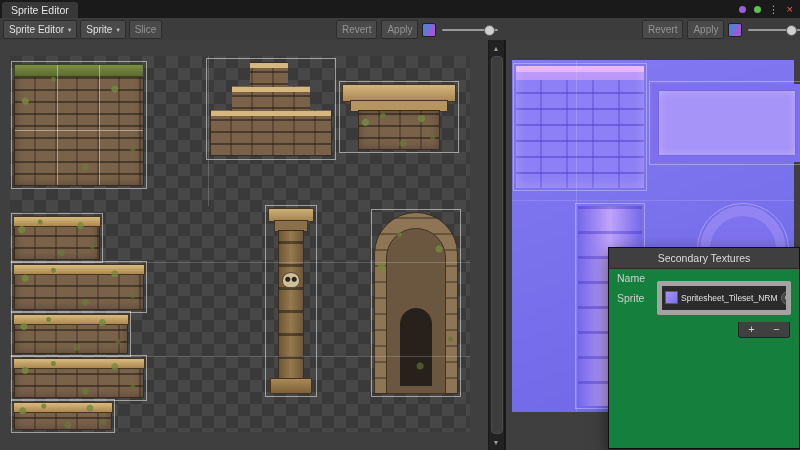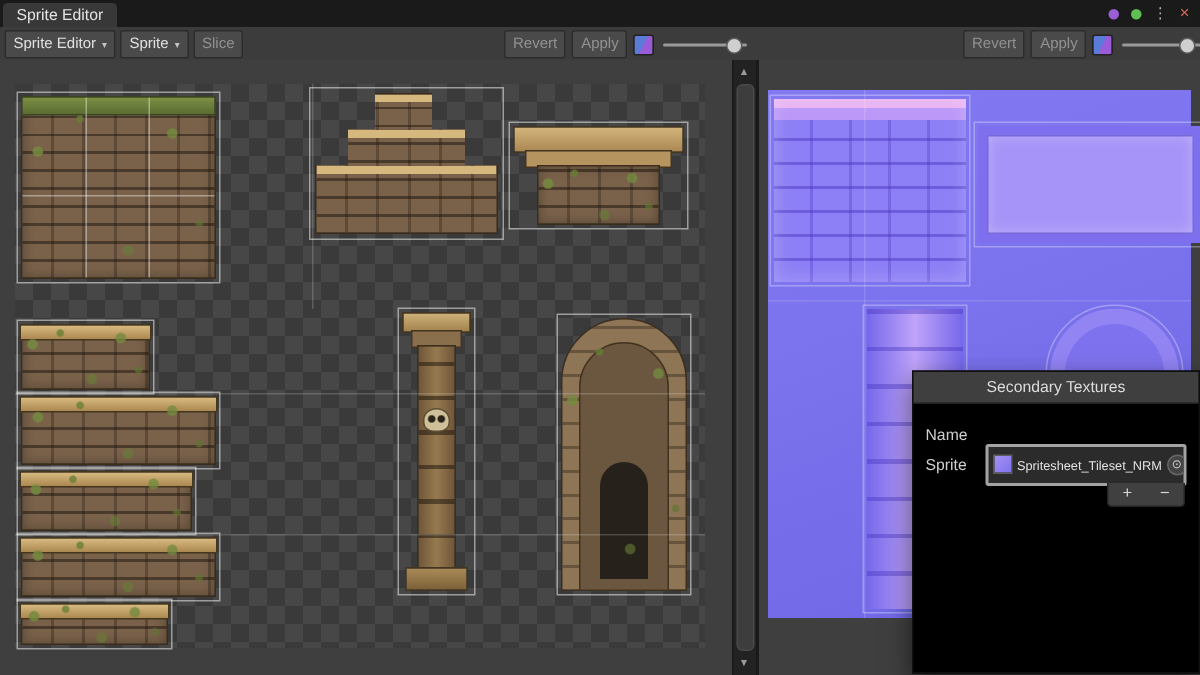--- a/index.html
+++ b/index.html
@@ -118,32 +118,32 @@
   #nm-pillar{left:66px;top:146px;width:64px;height:200px;
     background-image:repeating-linear-gradient(0deg, transparent 0 22px, rgba(70,50,190,.4) 22px 25px),
     linear-gradient(90deg,#7568ea,#c0a4fa 50%,#7568ea)}
   #nm-arch{left:188px;top:146px;width:86px;height:136px;background:#7f72ee;border-radius:43px 43px 0 0;
     background-image:radial-gradient(circle at 50% 62%, #6a5de0 0 26%, transparent 27%),
                      linear-gradient(#d9a8f4 0 7px, transparent 7px);
     box-shadow:inset 0 0 0 10px #9384f4}
   .nm-gl{position:absolute;background:rgba(255,255,255,.14);pointer-events:none}
 
   
-  .popup{position:absolute;left:608px;top:247px;width:190px;height:200px;background:#000000;
+  .popup{position:absolute;left:608px;top:247px;width:190px;height:200px;background:#15803d;
          border:1px solid #0f0f0f;box-shadow:0 6px 16px rgba(0,0,0,.55);z-index:20}
   .popup-title{height:20px;background:#3f3f3f;border-bottom:1px solid #2b2b2b;display:flex;align-items:center;
                justify-content:center;font-size:10.5px;color:#dcdcdc}
   .prow{display:flex;align-items:center;margin:0 8px;height:17px}
-  .prow-name{margin-top:12px}
+  .prow-name{}
   .prow-tex{margin-top:3px}
   .plabel{width:40px;font-size:10.5px;color:#d0d0d0}
   .dd{flex:1;height:16px;background:#515151;border:1px solid #2a2a2a;border-radius:2px;display:flex;
       align-items:center;padding:0 5px;font-size:9.5px;color:#f0f0f0}
   .dd .caret{margin-left:auto;font-size:6.5px;color:#ccc}
-  .obj{flex:1;height:16px;background:#2b2b2b;border:2px solid #a3a3a3;border-radius:2px;display:flex;
+  .obj{flex:1;height:16px;background:#2b2b2b;border:5px solid #a3a3a3;border-radius:2px;display:flex;
        align-items:center;gap:3px;padding:4px 3px;font-size:8.5px;color:#e2e2e2;white-space:nowrap;overflow:hidden}
   .obj-thumb{flex:0 0 auto;width:11px;height:11px;background:linear-gradient(135deg,#a493f2,#7f72ee);border:1px solid #5c5c5c}
   .obj-picker{margin-left:auto;flex:0 0 auto;width:12px;height:12px;border-radius:50%;background:#454545;
               border:1px solid #666;color:#ccc;font-size:8px;display:flex;align-items:center;justify-content:center}
   .list-footer{position:absolute;right:9px;top:74px;width:50px;height:15px;background:#404040;border:1px solid #252525;
                border-top:none;border-radius:0 0 3px 3px;display:flex}
   .mini-btn{flex:1;display:flex;align-items:center;justify-content:center;font-size:11px;color:#d8d8d8;line-height:1}
 </style>
 </head>
 <body>

